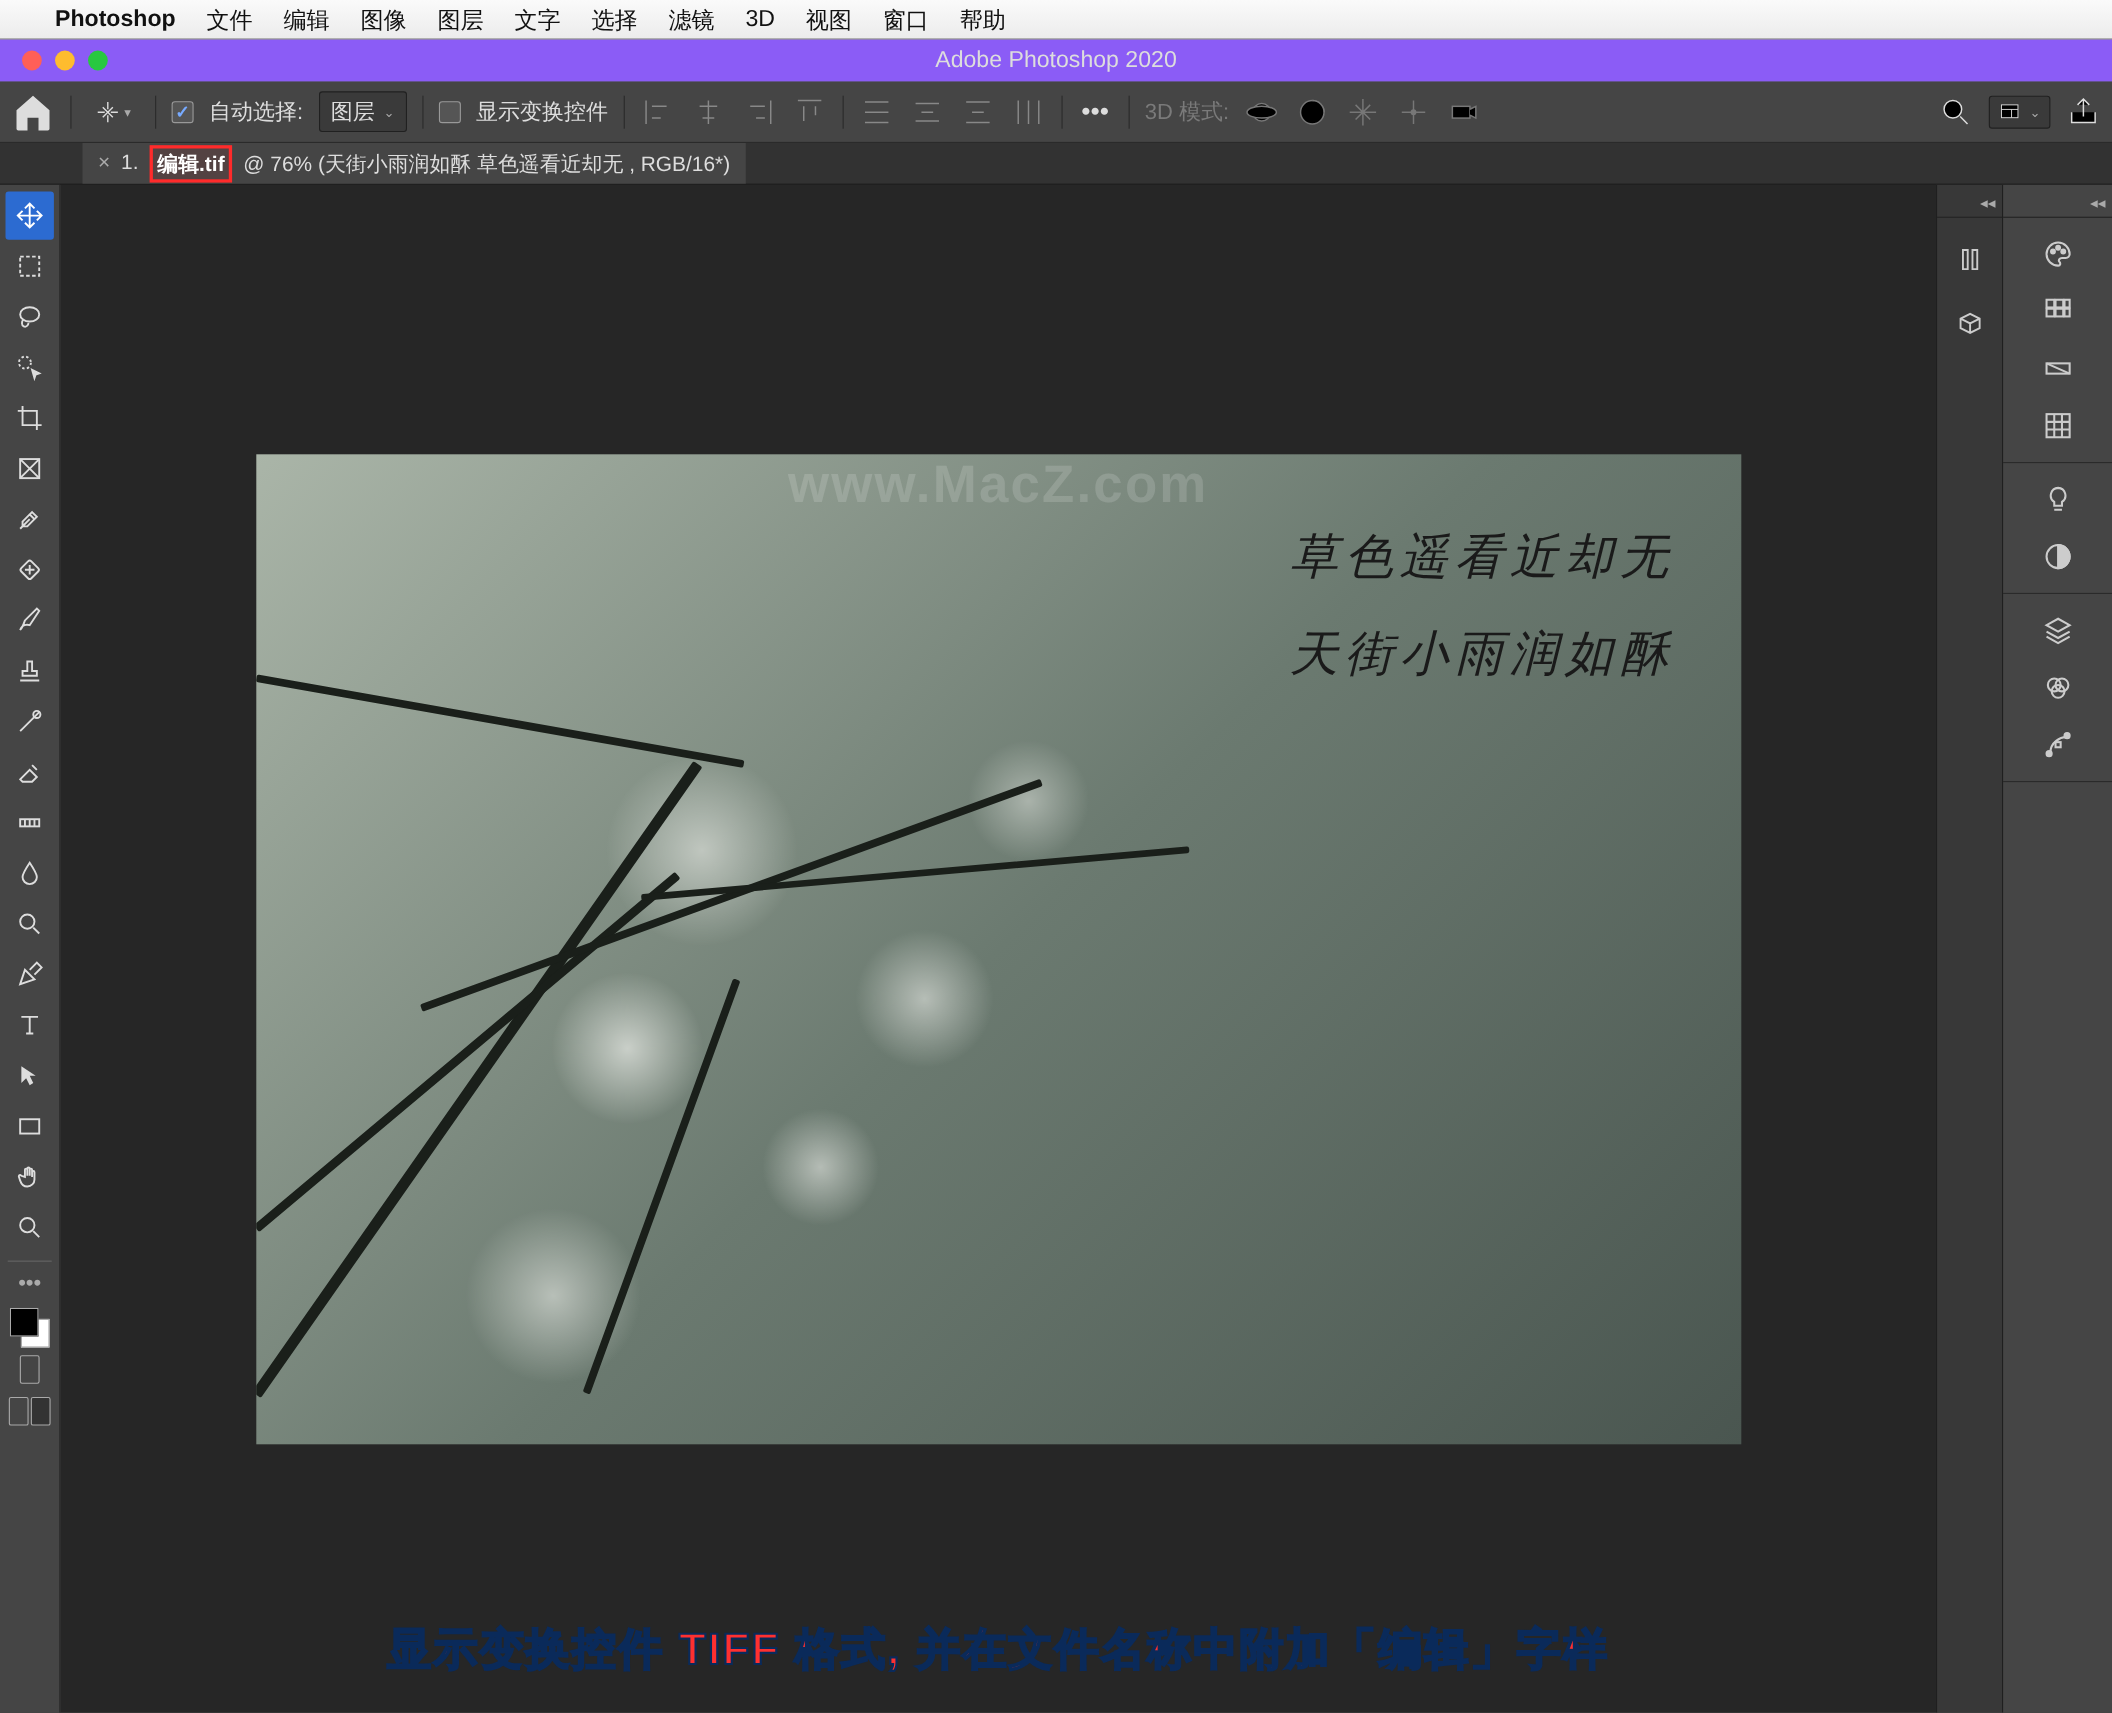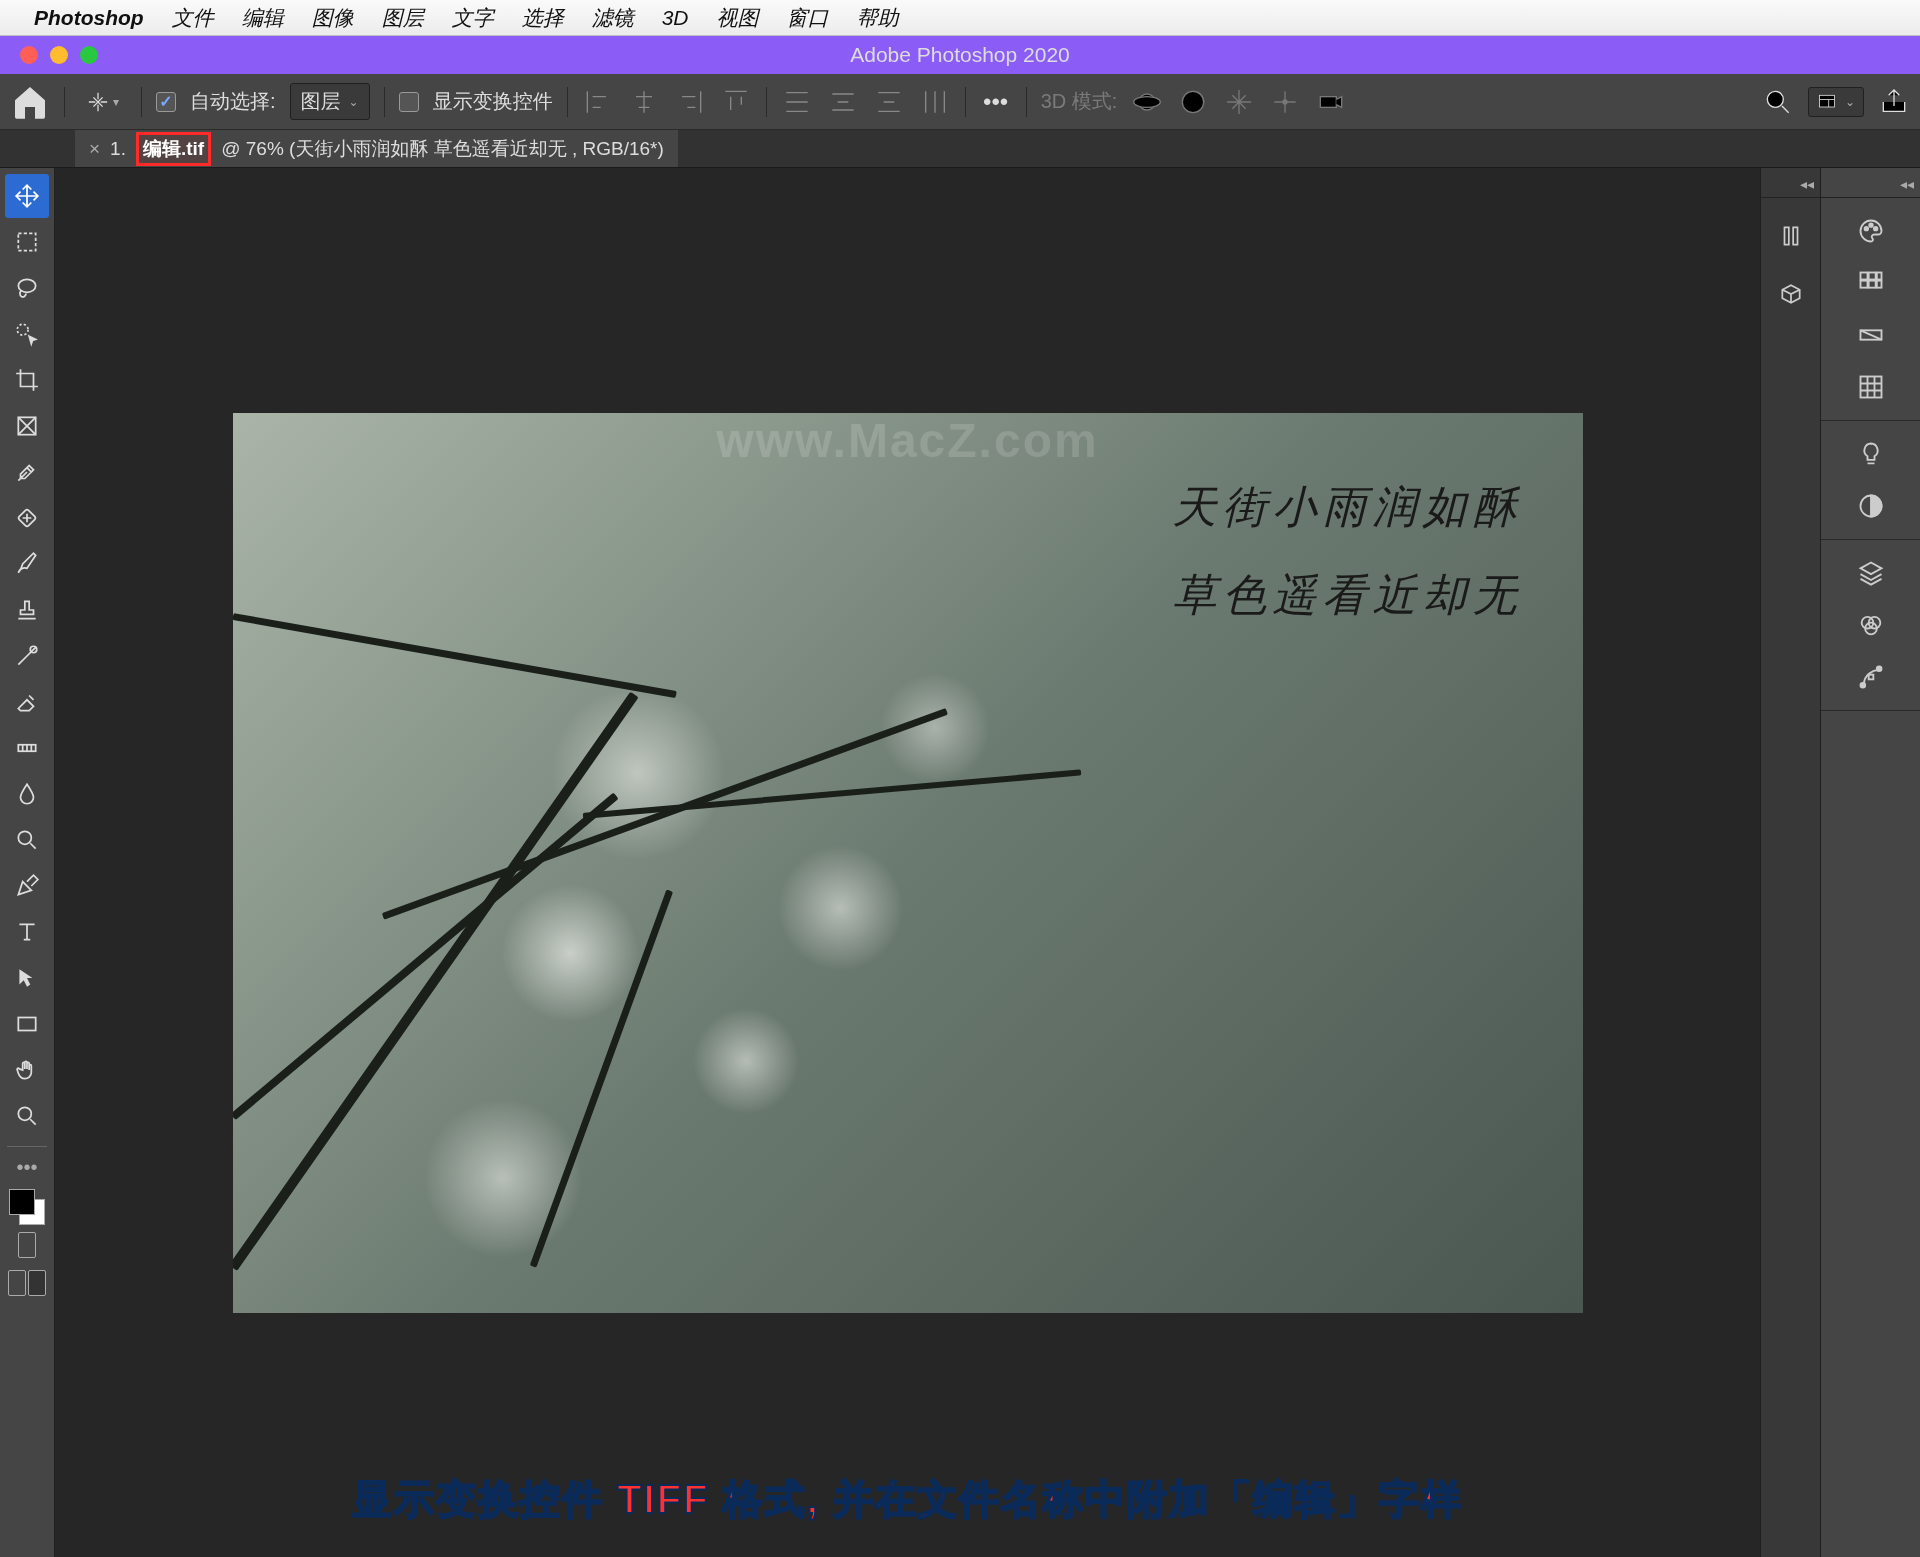--- a/index.html
+++ b/index.html
@@ -1,19 +1,19 @@
 <!DOCTYPE html>
 <html><head>
 <meta charset="utf-8">
 <style>
 * { margin: 0; padding: 0; box-sizing: border-box; font-family: -apple-system, "Helvetica Neue", Arial, sans-serif; }
 body { background: #535353; width: 1920px; height: 1557px; overflow: hidden; font-size: 20px; color: #ddd; }
 
 
-.macos-menubar { height: 36px; background: linear-gradient(#fafafa,#ececec); display: flex; align-items: center; padding: 0 6px; color: #111; font-size: 21px; gap: 28px; border-bottom: 1px solid #bfbfbf; font-style: italic; }
+.macos-menubar { height: 36px; background: linear-gradient(#fafafa,#ececec); display: flex; align-items: center; padding: 0 22px; color: #111; font-size: 21px; gap: 28px; border-bottom: 1px solid #bfbfbf; }
 .apple-logo { font-size: 26px; }
 .app-name-menu { font-weight: 700; }
 
 
 .window-titlebar { height: 38px; background: #8b5cf6; display: flex; align-items: center; position: relative; font-size: 21px; }
 .traffic-lights { display: flex; gap: 12px; padding-left: 20px; }
 .traffic-lights span { width: 18px; height: 18px; border-radius: 50%; display: inline-block; }
 .tl-red { background: #ff5f57; } .tl-yellow { background: #febc2e; } .tl-green { background: #28c840; }
 .window-title { position: absolute; left: 50%; transform: translateX(-50%); color: #ddd; }
 
@@ -380,22 +380,22 @@
       <div class="branches">
         <div class="branch" style="left:0;top:850px;width:700px;height:10px;transform:rotate(-55deg)"></div>
         <div class="branch" style="left:0;top:700px;width:500px;height:8px;transform:rotate(-40deg)"></div>
         <div class="branch" style="left:150px;top:500px;width:600px;height:7px;transform:rotate(-20deg)"></div>
         <div class="branch" style="left:350px;top:400px;width:500px;height:6px;transform:rotate(-5deg)"></div>
         <div class="branch" style="left:300px;top:850px;width:400px;height:7px;transform:rotate(-70deg)"></div>
         <div class="branch" style="left:0;top:200px;width:450px;height:7px;transform:rotate(10deg)"></div>
       </div>
       <div class="watermark">www.MacZ.com</div>
       <div class="poem">
+        <div>草色遥看近却无</div>
         <div>天街小雨润如酥</div>
-        <div>草色遥看近却无</div>
       </div>
     </div>
     <div class="caption-overlay">显示变换控件 TIFF 格式,    并在文件名称中附加「编辑」字样</div>
 
   </div>
 
   <div class="right-strip">
     <div class="collapse">◂◂</div>
     <div class="strip-icon">
         <svg viewBox="0 0 24 24">

